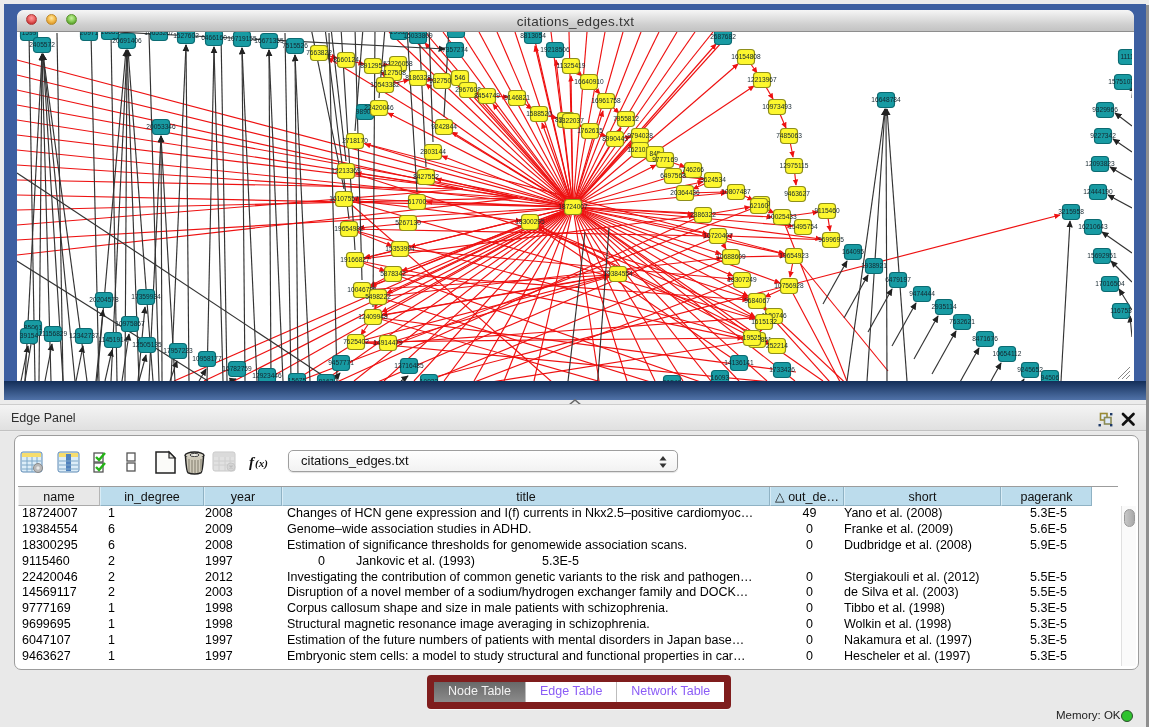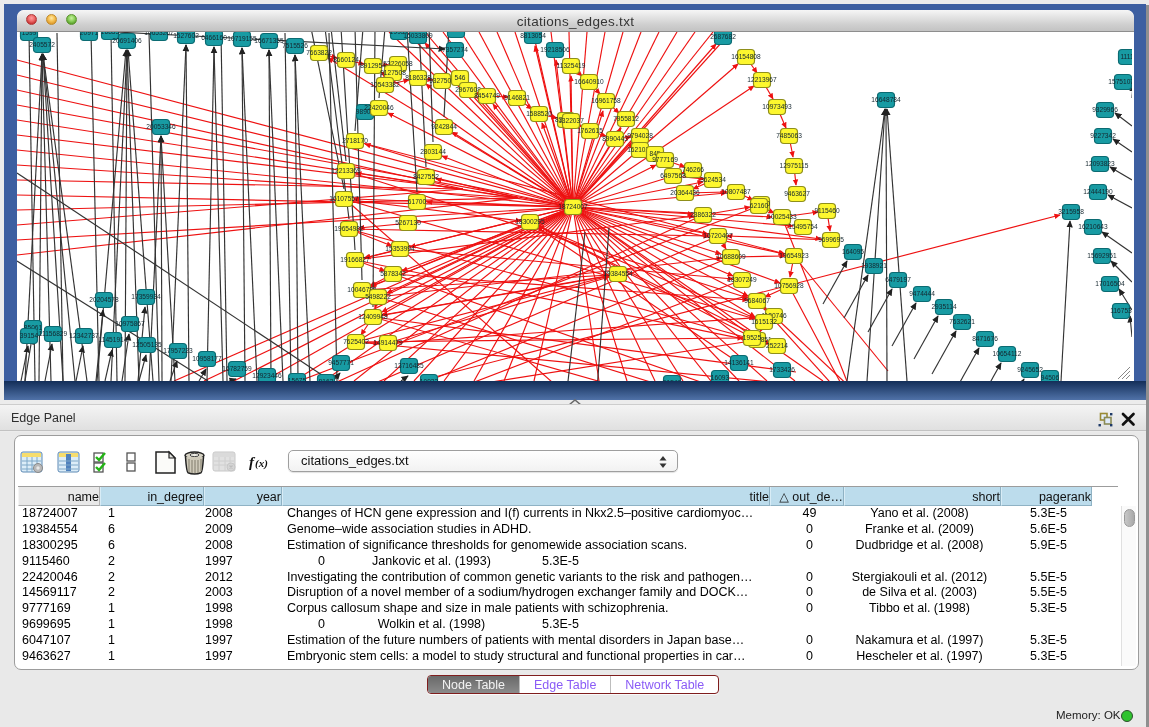--- a/index.html
+++ b/index.html
@@ -20,26 +20,26 @@
 .tablewrap{position:absolute;left:18px;top:486px;width:1100px;height:181px;overflow:hidden;font-size:12.5px}
 .th{display:flex;height:20px;line-height:20px;text-align:center;color:#111;border-top:1px solid #9c9c9c}
 .th div{background:#bcdcec;border-right:1px solid #8fb2c4;border-bottom:1px solid #8fb2c4;border-left:1px solid #d8ecf6;overflow:hidden}
 .th .c0{background:#e8e8e8;border-right:1px solid #b5b5b5;border-left:1px solid #f5f5f5;border-bottom:1px solid #aaa}
 .tr{display:flex;height:15.9px;line-height:15.9px;color:#000;background:#fff}
 .c0{width:82px;padding-left:4px;text-align:left}
 .c1{width:104px;padding-left:8px;text-align:left}
 .c2{width:78px;padding-left:1px;text-align:left}
 .c3{width:488px;padding-left:5px;text-align:left;white-space:nowrap;overflow:hidden}
 .c4{width:74px;padding-left:5px;text-align:center}
-.c5{width:157px;text-align:center;padding-right:6px}
+.c5{width:157px;padding-right:6px}
 .c6{width:91px;padding-left:4px;text-align:center}
-.th .c0,.th .c1,.th .c2,.th .c3,.th .c4,.th .c5,.th .c6{padding:0;text-align:right}
+.th .c0,.th .c1,.th .c2,.th .c3,.th .c4,.th .c5,.th .c6{padding:0;text-align:center}
 .vsb{position:absolute;left:1121px;top:506px;width:15px;height:160px;background:#fafafa;border-left:1px solid #e0e0e0}
 .vsb .thumb{position:absolute;left:2px;top:3px;width:11px;height:18px;border-radius:6px;background:linear-gradient(90deg,#c8c8c8,#a8a8a8);border:1px solid #999}
-.tabs{position:absolute;left:427px;top:675px;height:19px;display:flex;border:1px solid #7f1d1d;border-radius:4px;overflow:hidden;background:#fff;box-shadow:0 1px 0 rgba(255,255,255,.7)}
+.tabs{position:absolute;left:427px;top:675px;height:34px;display:flex;border:7px solid #7f1d1d;border-radius:4px;overflow:hidden;background:#fff;box-shadow:0 1px 0 rgba(255,255,255,.7)}
 .tabs div{padding:0 14px;font-size:12.5px;line-height:18px;color:#8b5cf6;border-right:1px solid #bdbdbd}
 .tabs div:last-child{border-right:none}
 .tabs .sel{background:linear-gradient(#696969,#8b8b8b);color:#f2f2f2}
 .status{position:absolute;left:1056px;top:709px;font-size:11.5px;color:#222}
 .memdot{position:absolute;left:1121px;top:710px;width:12px;height:12px;border-radius:50%;background:#2fc32f;border:1.5px solid #2e4d2e}
 .rstrip{position:absolute;left:1146px;top:5px;width:3px;height:722px;background:#8f8f8f}
 svg text{dominant-baseline:auto}
 </style></head>
 <body>
 <div class="frame"></div>
@@ -778,20 +778,21 @@
       <div class="c2">1998</div>
       <div class="c3">Corpus callosum shape and size in male patients with schizophrenia.</div>
       <div class="c4">0</div>
       <div class="c5">Tibbo et al. (1998)</div>
       <div class="c6">5.3E-5</div>
     </div>
 <div class="tr">
       <div class="c0">9699695</div>
       <div class="c1">1</div>
       <div class="c2">1998</div>
+      <div class="c3">Structural magnetic resonance image averaging in schizophrenia.</div>
       <div class="c4">0</div>
       <div class="c5">Wolkin et al. (1998)</div>
       <div class="c6">5.3E-5</div>
     </div>
 <div class="tr">
       <div class="c0">6047107</div>
       <div class="c1">1</div>
       <div class="c2">1997</div>
       <div class="c3">Estimation of the future numbers of patients with mental disorders in Japan base…</div>
       <div class="c4">0</div>

